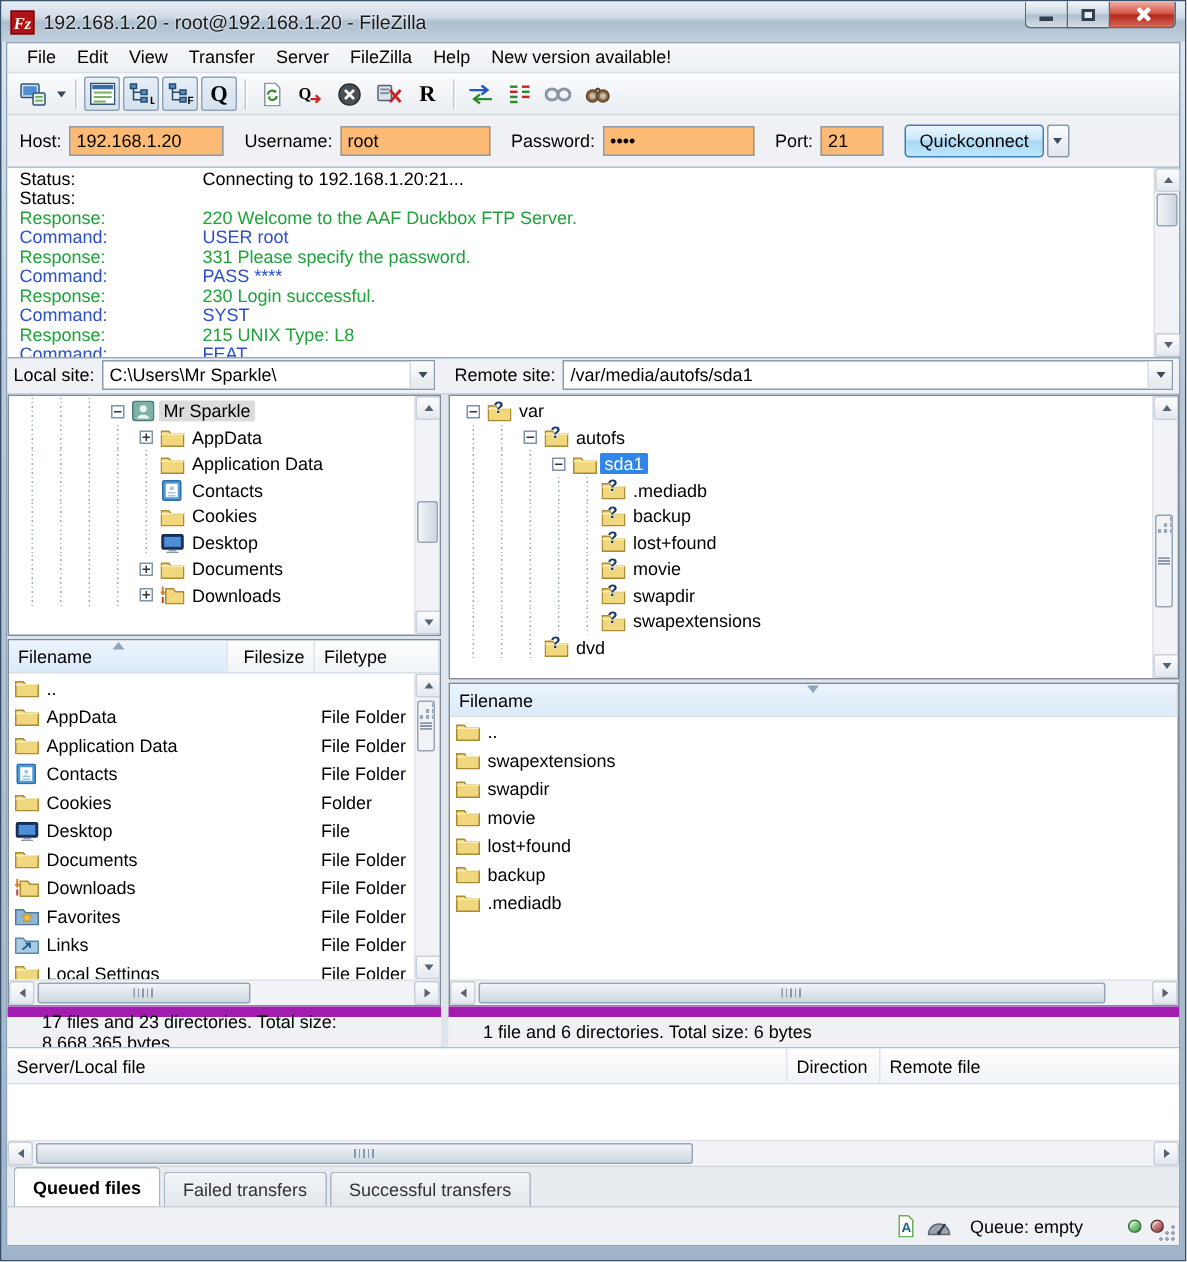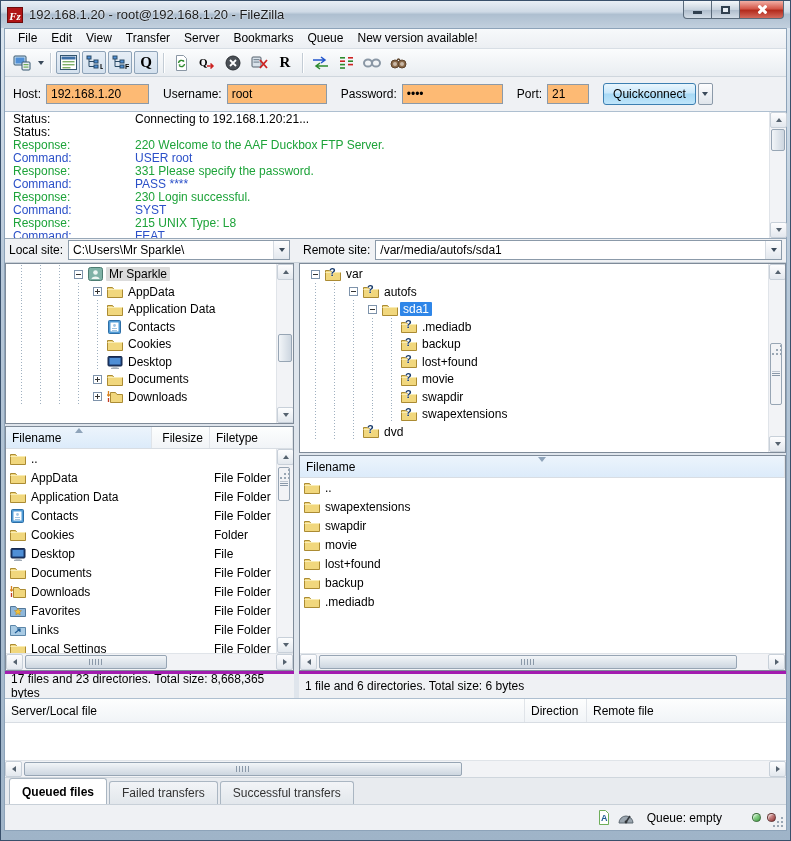--- a/index.html
+++ b/index.html
@@ -116,21 +116,21 @@
   .sort.desc{width:0;height:0;border-left:4px solid transparent;border-right:4px solid transparent;border-top:5px solid #8fa4ba;}
   .listbody{position:relative;flex:1;overflow:hidden;}
   .listrows{position:absolute;inset:0 17px 0 0;}
   .pane.remote .listrows{right:0;}
   .list-row{height:19px;display:flex;align-items:center;}
   .lcell{display:flex;align-items:center;padding:0 4px;overflow:hidden;white-space:nowrap;}
   .c-name{width:146px;flex:none;}
   .c-size{width:58px;flex:none;justify-content:flex-end;}
   .c-type{flex:1;}
   .pane.remote .c-name{width:auto;flex:1;}
-  .pstatus{height:27px;flex:none;display:flex;align-items:center;padding:0 6px;background:#eff1f4;border-top:3px solid #a21caf;}
+  .pstatus{height:27px;flex:none;display:flex;align-items:center;padding:0 23px;background:#eff1f4;border-top:7px solid #a21caf;}
   
   .queue{height:107px;display:flex;flex-direction:column;background:#fff;border-top:1px solid #aebfd0;}
   .qheader{height:24px;flex:none;display:flex;background:linear-gradient(180deg,#fdfefe,#f1f4f7);border-bottom:1px solid #d8dde3;}
   .qheader .hcell:nth-child(1){width:520px;flex:none;}
   .qheader .hcell:nth-child(2){width:62px;flex:none;}
   .qheader .hcell:nth-child(3){flex:1;border-right:none;}
   .qbody{flex:1;background:#fff;}
   .qtabs{height:27px;flex:none;display:flex;align-items:flex-end;background:#e8ebef;border-top:1px solid #cfd6dd;padding-left:4px;}
   .qtab{height:23px;display:flex;align-items:center;padding:0 12px;margin-right:2px;border:1px solid #aab6c2;border-bottom:none;
     border-radius:3px 3px 0 0;background:linear-gradient(180deg,#f2f4f7,#e2e7ec);color:#333;}
@@ -170,22 +170,22 @@
     </div>
   </div>
 
   <div class="client">
     <div class="menubar" id="menubar">
         <span class="menu-item">File</span>
         <span class="menu-item">Edit</span>
         <span class="menu-item">View</span>
         <span class="menu-item">Transfer</span>
         <span class="menu-item">Server</span>
-        <span class="menu-item">Bookmarks</span>
-        <span class="menu-item">Queue</span>
+        <span class="menu-item">FileZilla</span>
+        <span class="menu-item">Help</span>
         <span class="menu-item">New version available!</span>
       </div>
     <div class="toolbar" id="toolbar">
         <span class="tb-btn ">
           <span class="tico">
             <svg width="18" height="16" viewBox="0 0 18 16">
               <rect x="1" y="1" width="12" height="9" rx="1" fill="#cfe3f2" stroke="#33556f"></rect>
               <rect x="2.5" y="2.5" width="9" height="6" fill="#4f8fd6"></rect>
               <rect x="9" y="7" width="8" height="8" rx="1" fill="#e9eef3" stroke="#33556f"></rect>
               <rect x="10.5" y="9" width="5" height="1.2" fill="#6fae5a"></rect>

